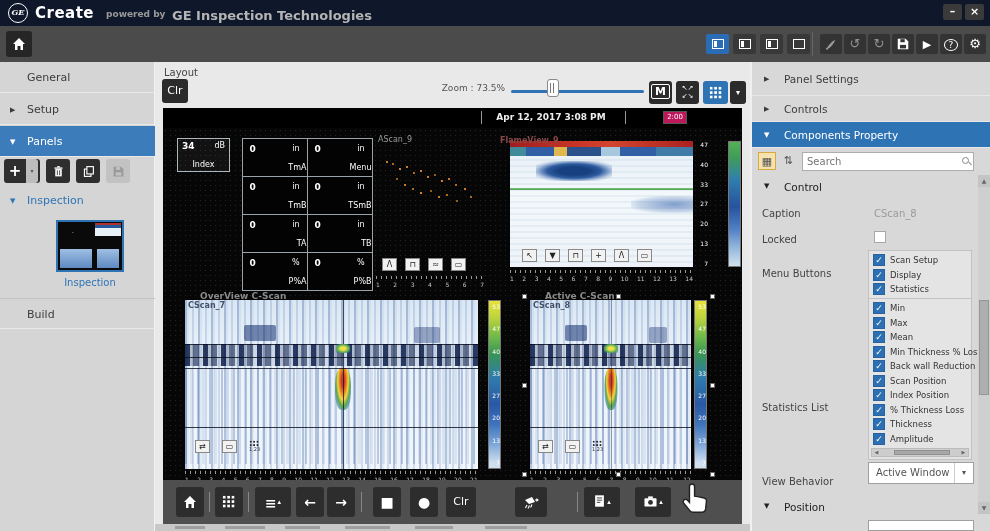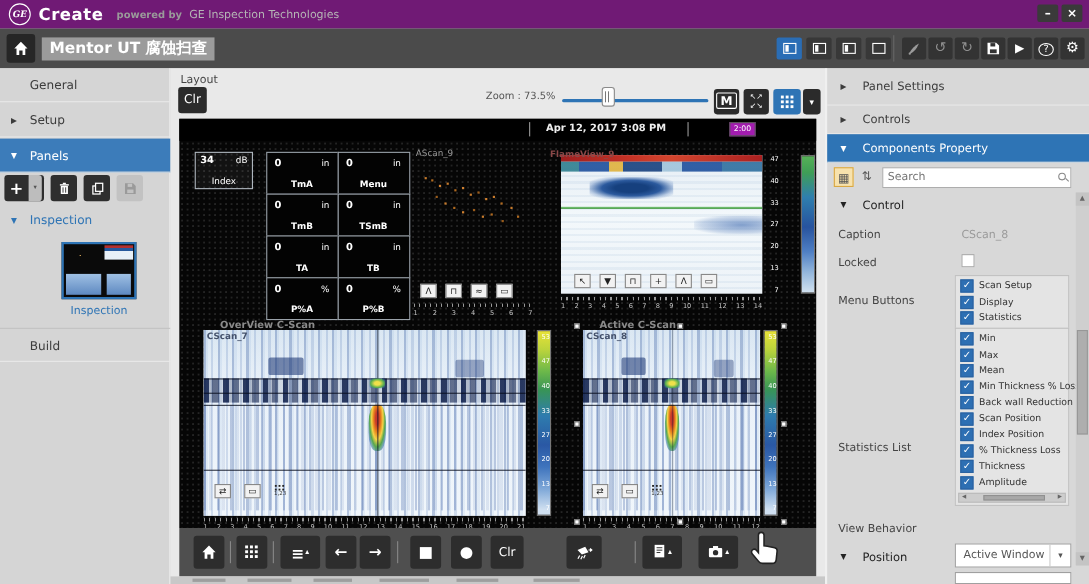--- a/index.html
+++ b/index.html
@@ -1,24 +1,24 @@
 <!DOCTYPE html>
 <html><head>
 <meta charset="utf-8">
 <style>
   * { margin:0; padding:0; box-sizing:border-box; }
   html,body { width:990px; height:531px; overflow:hidden; }
   body { font-family:"DejaVu Sans","Liberation Sans",sans-serif; background:#c9c9c9; position:relative; font-size:10px; color:#333; }
 
   
-  .titlebar { position:absolute; left:0; top:0; width:990px; height:26px; background:#701a75; }
+  .titlebar { position:absolute; left:0; top:0; width:990px; height:26px; background:#0f172a; }
   .ge-logo { position:absolute; left:8px; top:3px; width:20px; height:20px; border:1.5px solid #fff; border-radius:50%; color:#fff; font:italic bold 8px "DejaVu Serif","Liberation Serif",serif; text-align:center; line-height:17px; }
   .app-name { position:absolute; left:35px; top:4px; color:#fff; font-size:15px; font-weight:bold; letter-spacing:.5px; }
   .powered { position:absolute; left:106px; top:9px; color:#9a9a9a; font-size:9px; font-weight:bold; }
-  .brand { position:absolute; left:172px; top:8px; color:#b5b5b5; font-size:10px; font-weight:normal; }
+  .brand { position:absolute; left:172px; top:8px; color:#b5b5b5; font-size:13px; font-weight:bold; }
   .winbtn { position:absolute; top:4px; width:19px; height:16px; background:#3a3a3a; color:#fff; text-align:center; line-height:15px; font-size:11px; font-weight:bold; border-radius:2px; }
   .win-min { right:28px; } .win-close { right:6px; }
 
   
   .appbar { position:absolute; left:0; top:26px; width:990px; height:36px; background:#4b4b4b; }
   .home-btn { position:absolute; left:6px; top:5px; width:26px; height:26px; background:#262626; border-radius:3px; }
   .home-btn svg { margin:5px; }
   .doc-title { position:absolute; left:38px; top:8px; background:#9b9b9b; color:#fff; font-size:14px; font-weight:bold; padding:1px 7px 2px; }
   .layout-group { position:absolute; left:706px; top:8px; display:flex; gap:4px; }
   .lay-btn { width:23px; height:20px; background:#383838; border-radius:2px; display:flex; align-items:center; justify-content:center; }
@@ -70,33 +70,33 @@
   .expand-btn { left:521px; width:23px; font-size:7px; line-height:8px; padding-top:3px; }
   .grid-btn { left:548px; width:25px; background:#2e74b5; }
   .grid-ic { position:absolute; left:6px; top:5px; width:13px; height:13px; background-image:radial-gradient(#fff 1.3px, transparent 1.4px); background-size:4.4px 4.4px; }
   .chev-btn { left:575px; width:16px; font-size:8px; line-height:23px; }
 
   
   .screen { position:absolute; left:8px; top:46px; width:579px; height:372px; background:#060606; }
   .scr-status { position:absolute; left:0; top:0; width:579px; height:20px; background:#000; }
   .scr-time { position:absolute; left:330px; top:4px; width:116px; text-align:center; color:#eee; font-size:9px; font-weight:bold; }
   .scr-sep { position:absolute; top:3px; width:1px; height:13px; background:#999; }
-  .scr-badge { position:absolute; left:500px; top:3px; width:24px; height:13px; background:#a21caf; border:1px solid #555; color:#fff; font-size:7px; text-align:center; line-height:11px; }
+  .scr-badge { position:absolute; left:500px; top:3px; width:24px; height:13px; background:#be185d; border:1px solid #555; color:#fff; font-size:7px; text-align:center; line-height:11px; }
   .scr-content { position:absolute; left:0; top:20px; width:579px; height:352px; background-image:radial-gradient(rgba(140,140,140,.22) .6px, transparent .8px); background-size:5px 5px; }
 
   .gain-box { position:absolute; left:14px; top:10px; width:53px; height:34px; border:1px solid #aeb6be; background:rgba(255,255,255,.05); color:#fff; }
   .gain-top { position:absolute; left:4px; right:4px; top:2px; display:flex; justify-content:space-between; font-size:9px; font-weight:bold; }
   .gain-top .u { font-size:8px; font-weight:normal; }
   .gain-lbl { position:absolute; left:0; right:0; bottom:2px; text-align:center; font-size:8px; }
 
   .meas-grid { position:absolute; left:79px; top:10px; width:130px; height:152px; display:grid; grid-template-columns:1fr 1fr; grid-template-rows:repeat(4,1fr); }
   .mcell { border:1px solid #9aa2aa; margin:-0.5px; background:#030303; position:relative; color:#fff; }
   .mval { position:absolute; left:7px; right:7px; top:5px; display:flex; justify-content:space-between; font-size:9px; font-weight:bold; }
   .mval .munit { font-size:8px; font-weight:normal;margin-left:16px; }
-  .mlabel { position:absolute; left:0; right:0; bottom:4px; text-align:center; font-size:8px; font-weight:bold; }
+  .mlabel { position:absolute; left:0; right:0; bottom:4px; text-align:right; font-size:8px; font-weight:normal; }
 
   .view-label { position:absolute; font-size:8px; color:#9a9a9a; }
   .ascan { position:absolute; left:213px; top:5px; width:110px; height:157px; }
   .ascan-dots { position:absolute; left:10px; top:28px; width:2px; height:2px; background:#c67a2c;
     box-shadow: 6px 2px #b06a20, 13px 7px #d08030, 20px 5px #c67a2c, 27px 11px #b06a20, 34px 9px #d08030,
     41px 15px #c67a2c, 48px 13px #9a5c1c, 55px 19px #d08030, 62px 17px #c67a2c, 69px 23px #b06a20,
     10px 17px #9a5c1c, 18px 23px #c67a2c, 26px 27px #b06a20, 34px 31px #d08030, 44px 29px #9a5c1c,
     52px 35px #c67a2c, 60px 33px #b06a20, 70px 39px #9a5c1c, 78px 27px #c67a2c, 84px 35px #b06a20; }
   .tool-row { position:absolute; display:flex; gap:8px; }
   .tool-box { width:15px; height:13px; background:#f2f2f2; border:1px solid #888; color:#222; font-size:8px; line-height:11px; text-align:center; }
@@ -194,21 +194,20 @@
   <div class="winbtn win-min">–</div>
   <div class="winbtn win-close">×</div>
 </div>
 
 <div class="appbar">
   <div class="home-btn">
     <svg width="16" height="16" viewBox="0 0 16 16">
         <path d="M8 2 L14 8 H12 V14 H9.5 V10 H6.5 V14 H4 V8 H2 Z" fill="#fff"></path>
       </svg>
   </div>
-  <div class="doc-title">Mentor UT 腐蚀扫查</div>
   <div class="layout-group">
     <div class="lay-btn active">
         <span class="lay-ic bar"></span>
       </div>
     <div class="lay-btn">
         <span class="lay-ic bar"></span>
       </div>
     <div class="lay-btn">
         <span class="lay-ic bar"></span>
       </div>
@@ -723,21 +722,21 @@
         <span class="ck-label">Amplitude</span>
       </div>
     <div class="hscroll">
       <span class="a" style="left:0;">◀</span>
       <div class="hthumb"></div>
       <span class="a" style="right:0;">▶</span>
     </div>
   </div>
 
   <div class="prop-label" style="top:414px;">View Behavior</div>
-  <div class="dropdown" style="top:400px;margin-top:32px;">
+  <div class="dropdown" style="top:400px;">
     <span class="val">Active Window</span>
     <span class="dbtn">▾</span>
   </div>
 
   <div class="sec-head" style="top:436px;">
     <span class="arr">▼</span>
     <span class="lbl">Position</span>
   </div>
   <div class="part-field"></div>
 

